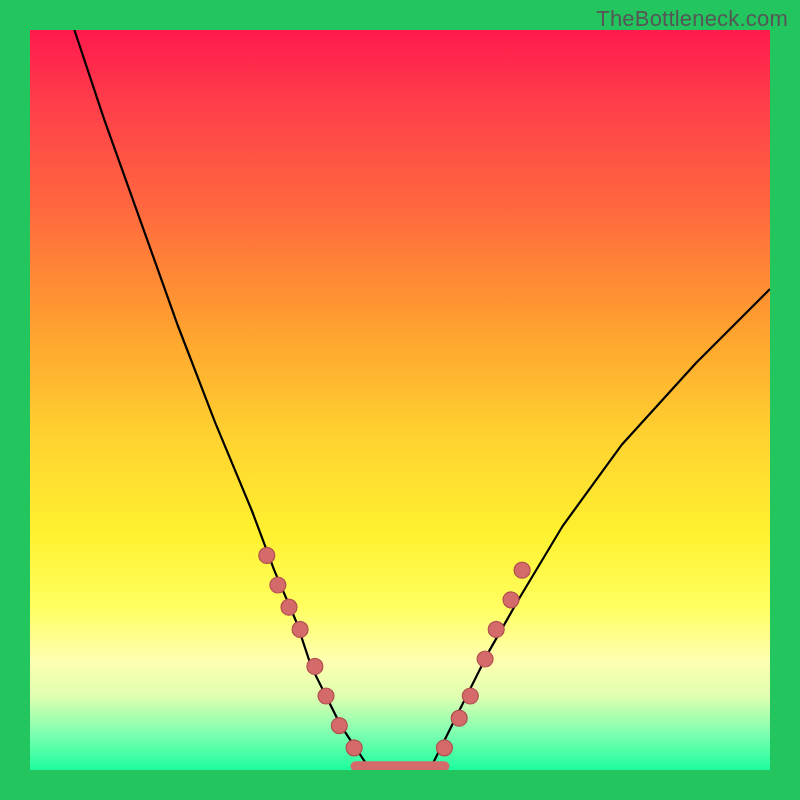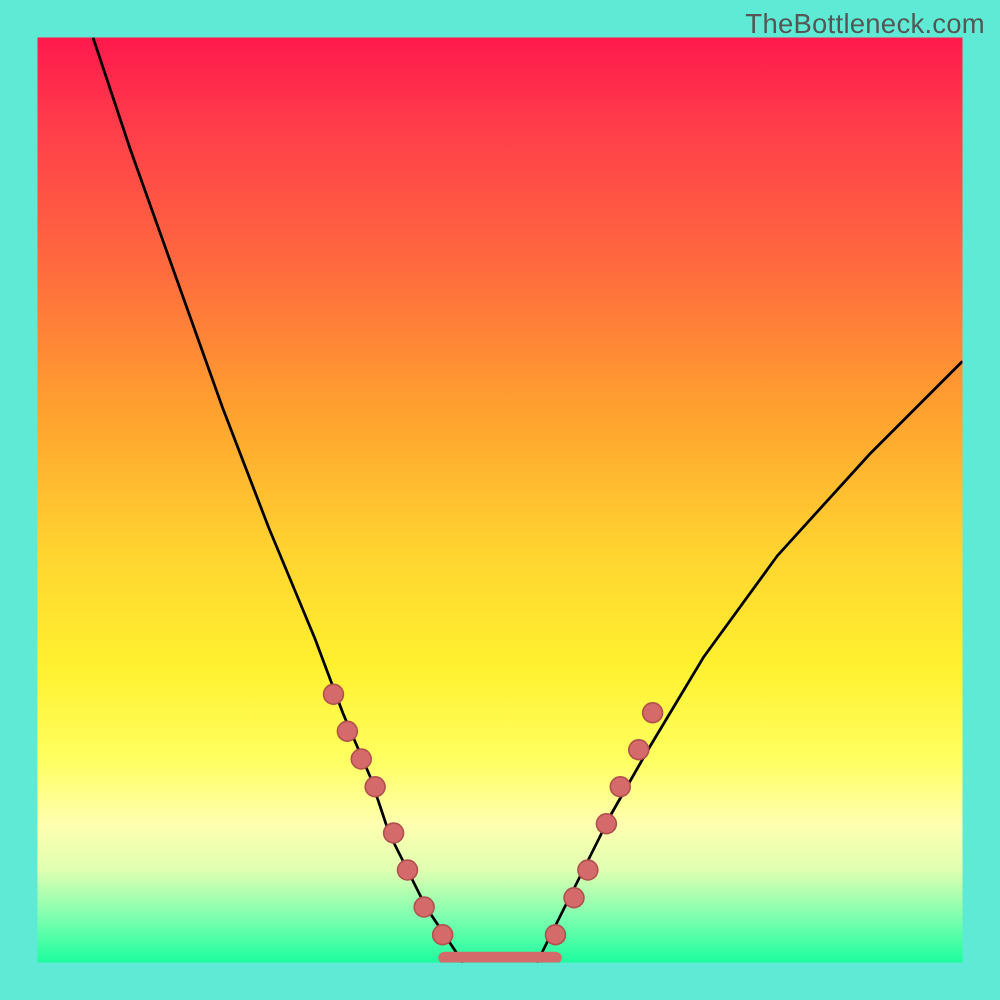--- a/index.html
+++ b/index.html
@@ -8,21 +8,21 @@
     width: 800px;
     height: 800px;
     background: #000;
     font-family: Arial, Helvetica, sans-serif;
     overflow: hidden;
   }
   .stage {
     position: relative;
     width: 800px;
     height: 800px;
-    background: #5eead4;
+    background: #22c55e;
   }
   .plot {
     position: absolute;
     left: 30px;
     top: 30px;
     width: 740px;
     height: 740px;
     background: linear-gradient(to bottom,
       #ff1a4d 0%,
       #ff3e4a 10%,

